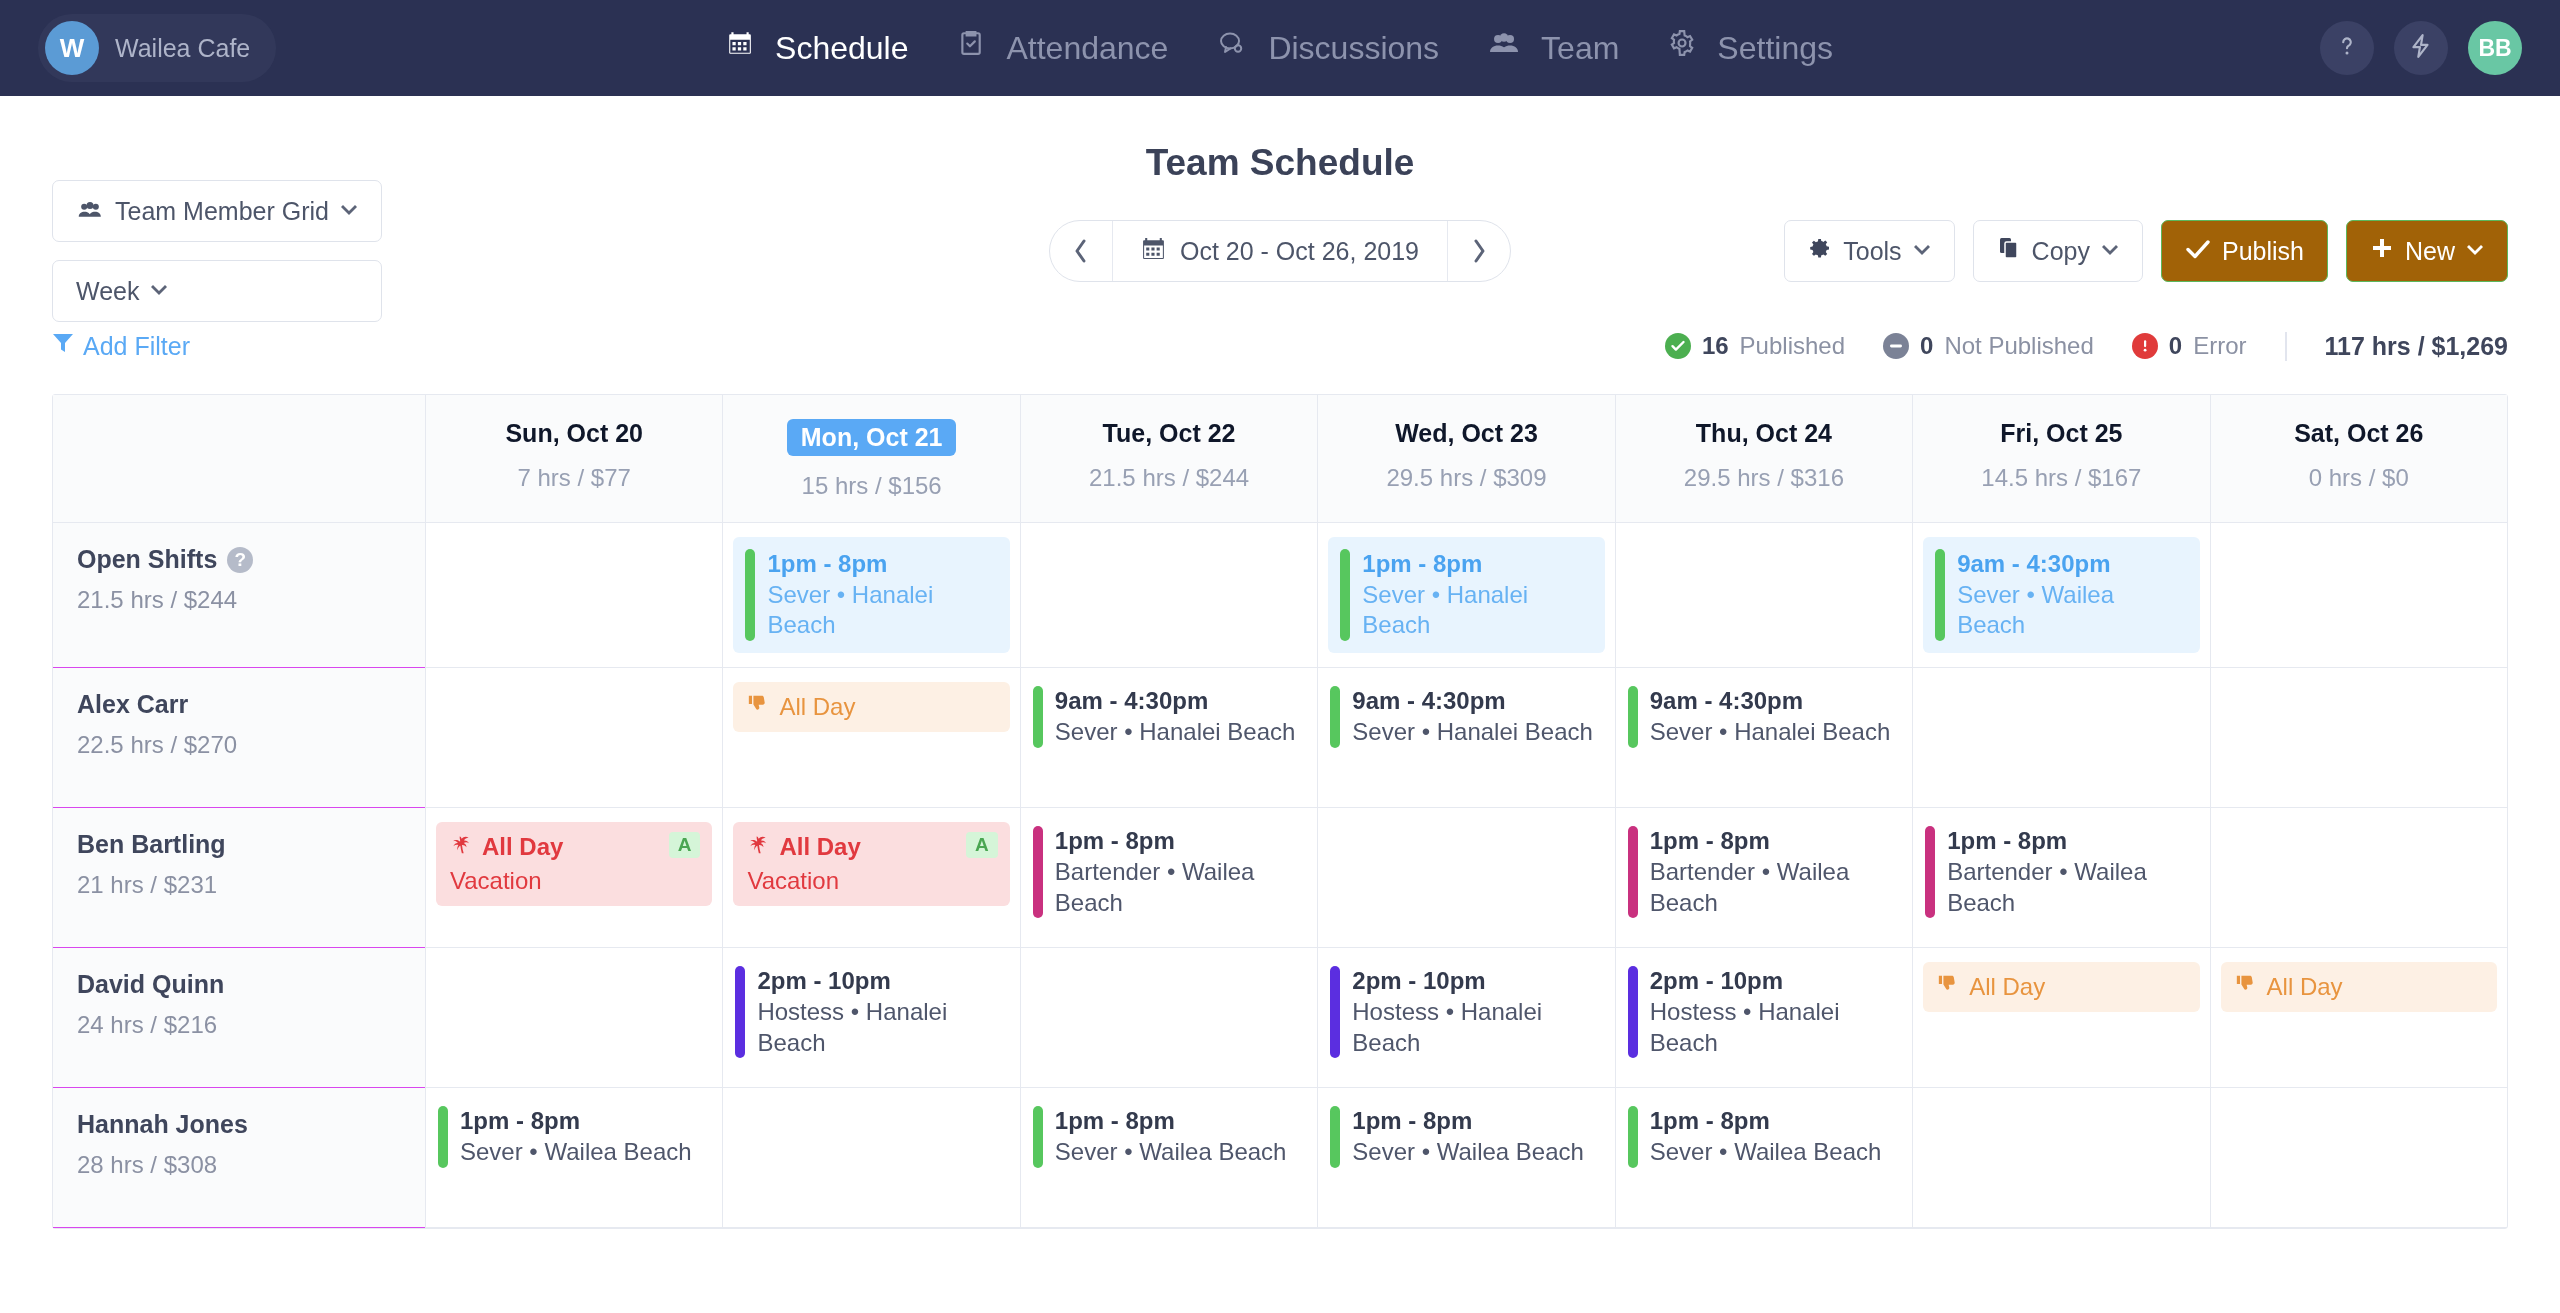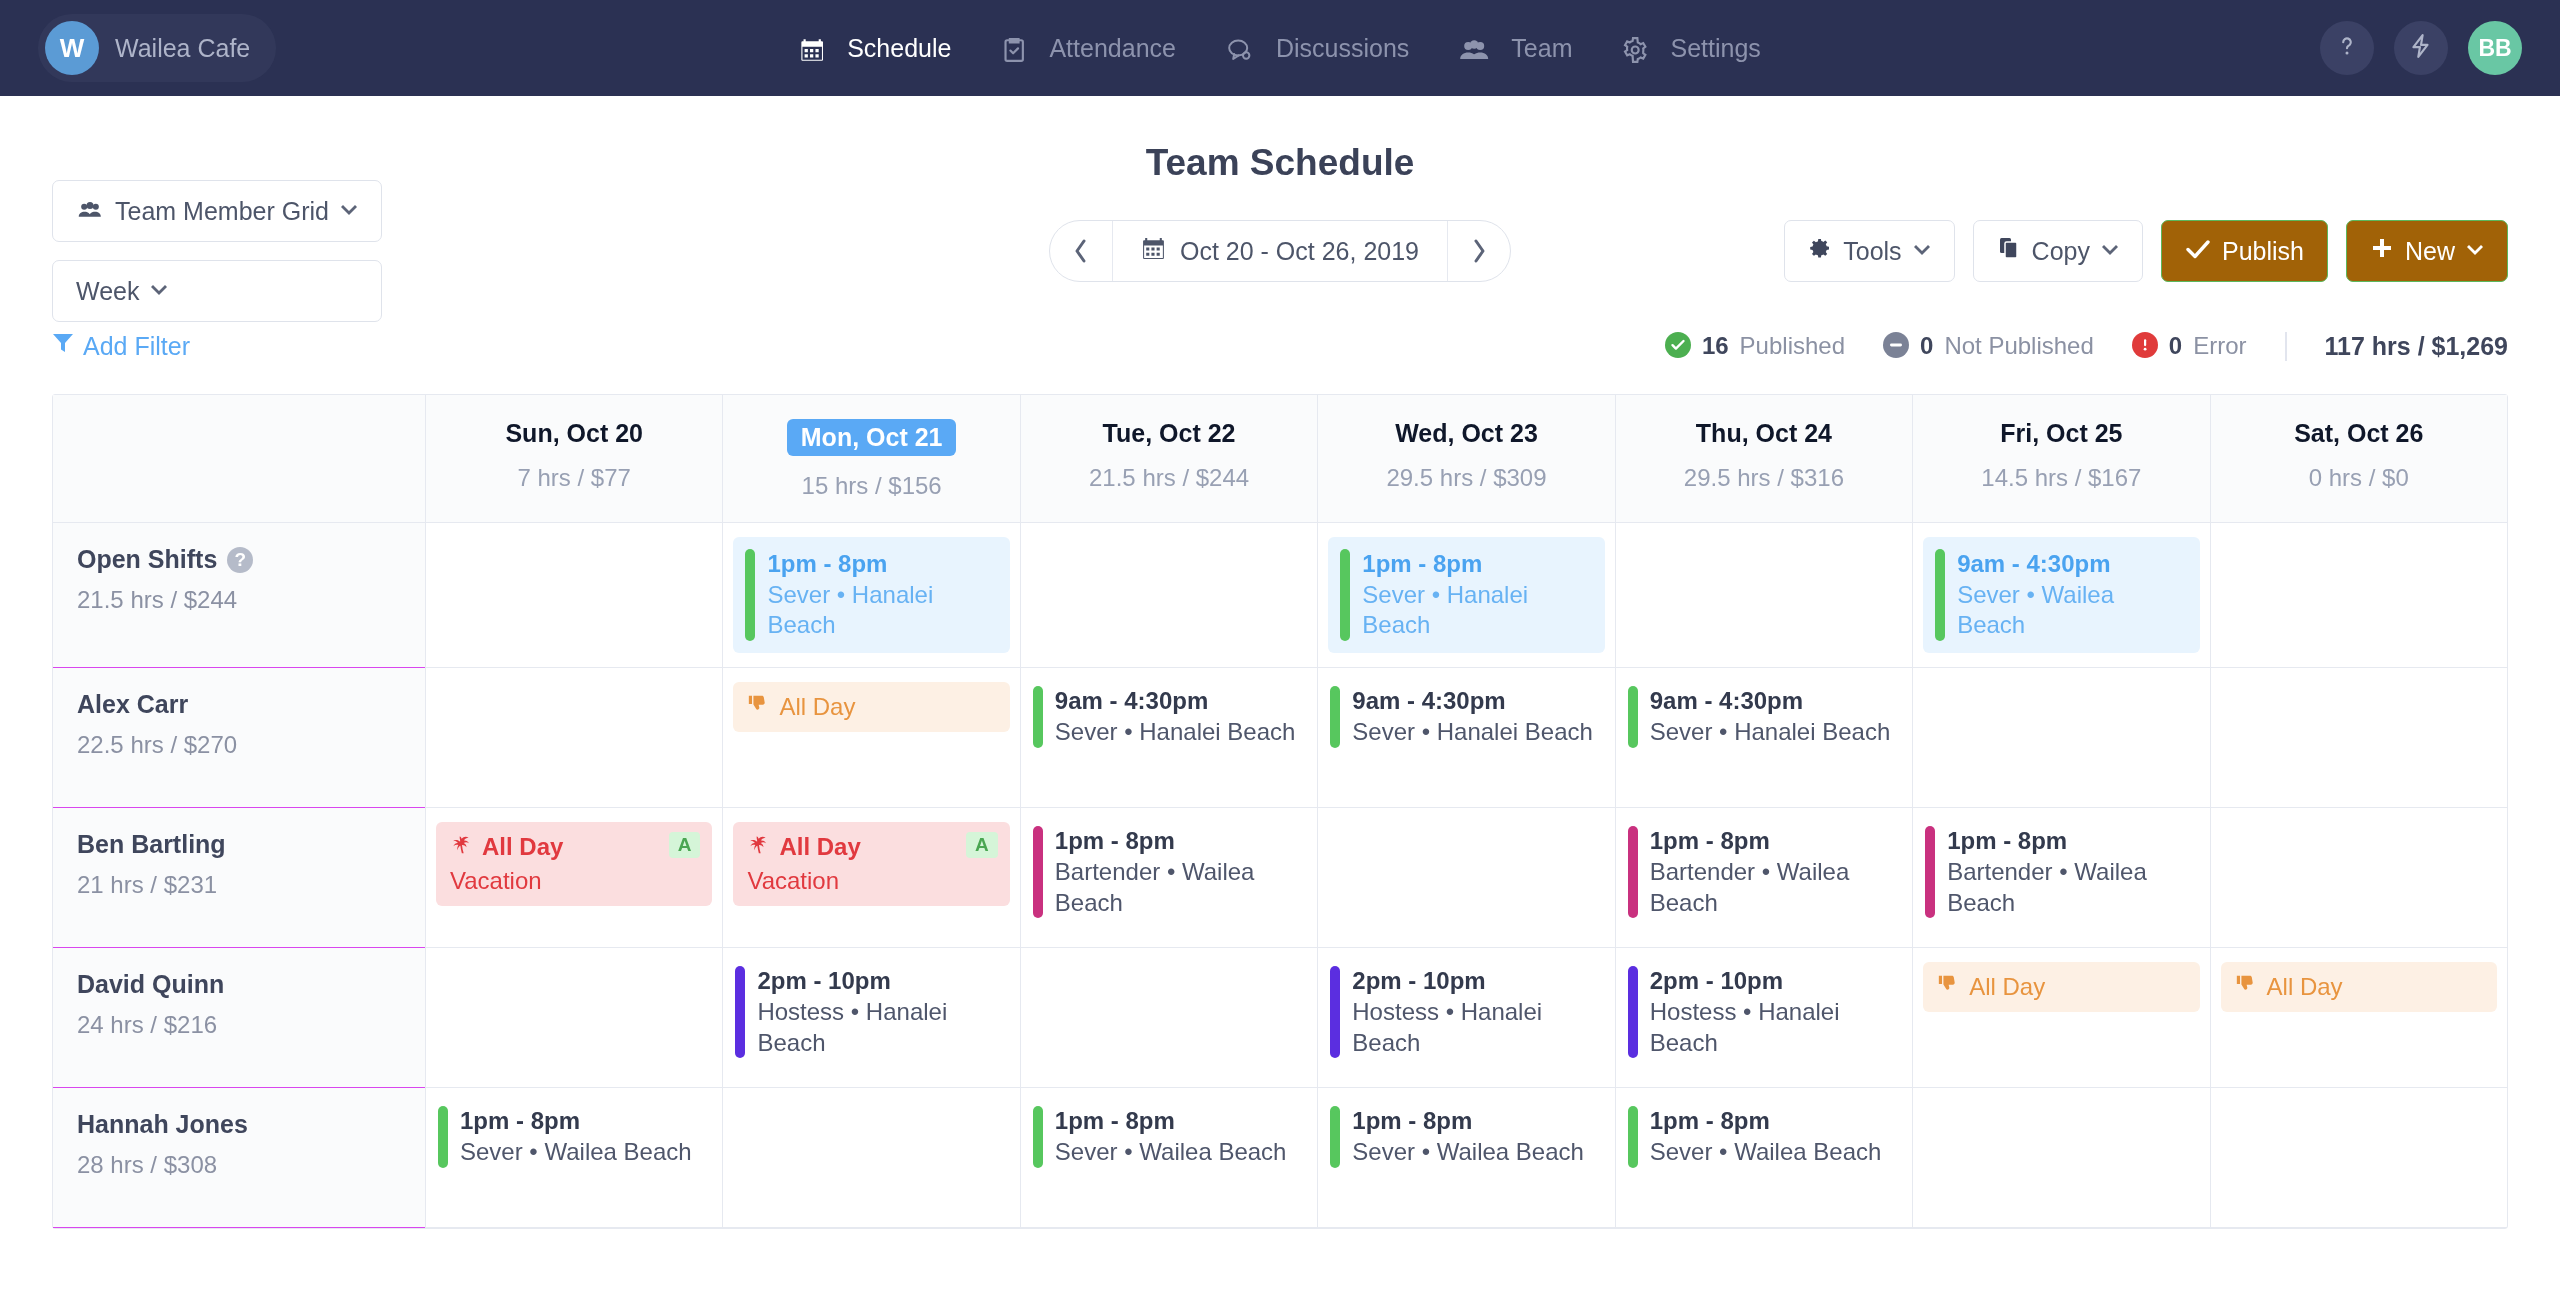--- a/index.html
+++ b/index.html
@@ -32,22 +32,22 @@
     color: #fff; font-size: 26px; font-weight: bold;
     display: flex; align-items: center; justify-content: center;
   }
   .brand-name { color: #aeb4c9; font-size: 25px; }
 
   .navlinks {
     position: absolute; left: 50%; transform: translateX(-50%);
     display: flex; align-items: center; gap: 50px;
   }
   .navlink {
-    display: flex; align-items: flex-end; gap: 22px;
-    color: #8d93ad; font-size: 25px; cursor: pointer;
+    display: flex; align-items: flex-start; gap: 22px;
+    color: #8d93ad; font-size: 32px; cursor: pointer;
     white-space: nowrap;
   }
   .navlink.active { color: #ffffff; font-weight: 500; }
   .navlink svg { display: block; }
 
   .nav-right {
     margin-left: auto; display: flex; align-items: center; gap: 20px;
   }
   .nav-circle {
     width: 54px; height: 54px; border-radius: 50%;
@@ -111,21 +111,21 @@
   
   .filterrow {
     display: flex; align-items: center;
     margin-top: 42px; height: 44px;
   }
   .addfilter {
     display: flex; align-items: center; gap: 9px;
     color: #5aa9f5; font-size: 25px; cursor: pointer;
   }
   .stats { margin-left: auto; display: flex; align-items: center; gap: 38px; }
-  .stat { display: flex; gap: 11px; font-size: 24px; color: #8b91a3; }
+  .stat { display: flex; align-items: center; gap: 11px; font-size: 24px; color: #8b91a3; }
   .stat b { color: #3f465c; font-weight: bold; }
   .stat-dot { width: 26px; height: 26px; border-radius: 50%; display:flex; align-items:center; justify-content:center; }
   .dot-green { background: #4caf50; }
   .dot-grey  { background: #7b8296; }
   .dot-red   { background: #e03b3b; }
   .stat-total {
     padding-left: 38px; border-left: 2px solid #e2e5ee;
     font-size: 25px; color: #3f465c; font-weight: bold;
   }
 

